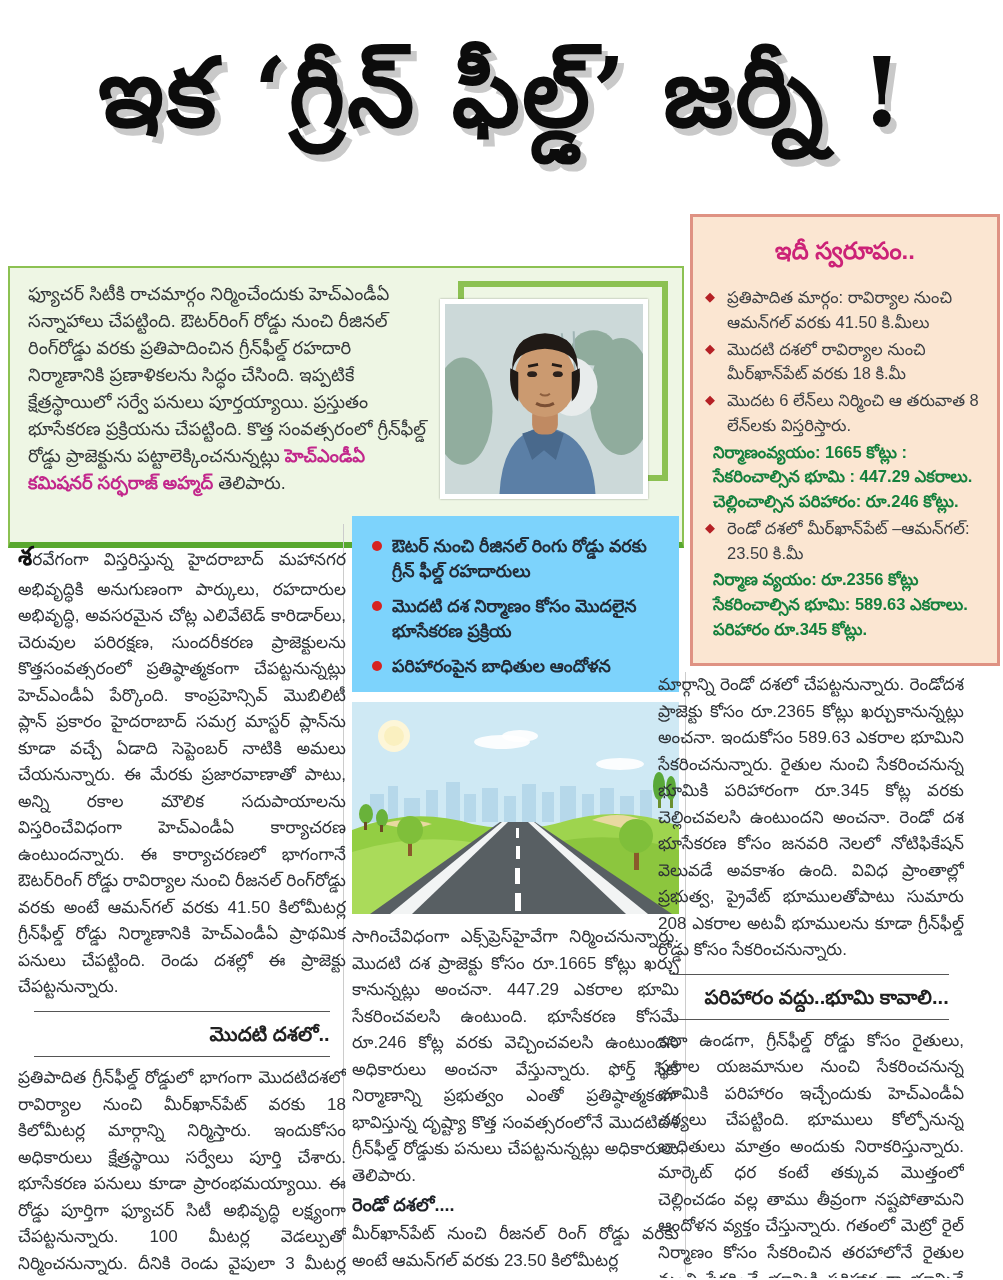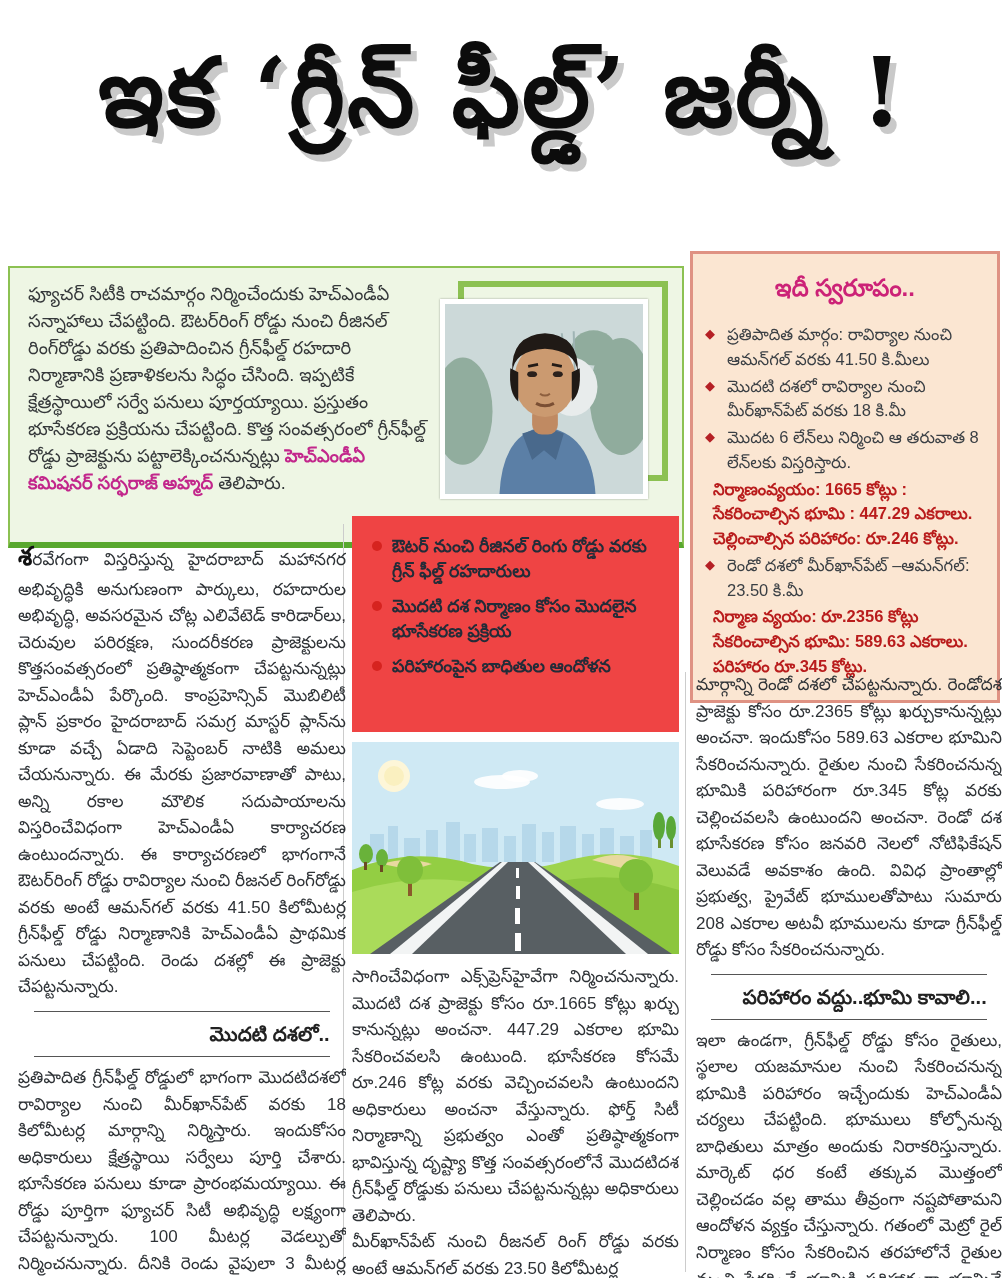--- a/index.html
+++ b/index.html
@@ -1,20 +1,20 @@
 <!DOCTYPE html>
 <html><head>
 <meta charset="utf-8">
 <style>
   * { margin:0; padding:0; box-sizing:border-box; }
   html,body { background:#ffffff; }
   body { font-family:"Liberation Sans","DejaVu Sans",sans-serif; }
   .page {
     position:relative; width:1003px; height:1280px; background:#ffffff;
-    overflow:hidden; margin:0 auto;
+    overflow:hidden; margin:0 auto;border-radius:24px;
   }
   
   .headline {
     position:absolute; left:0; top:4px; width:100%; height:200px;
     display:flex; align-items:center; justify-content:center;
     font-family:"DejaVu Serif","Liberation Serif",serif;
     font-size:96px; font-weight:bold; color:#0c0c0c; letter-spacing:2px;
     text-shadow:6px 7px 0 #c9c9c9; white-space:nowrap; overflow:hidden;
   }
   
@@ -41,49 +41,48 @@
   .photo {
     position:absolute; left:0; bottom:0; width:208px; height:200px;
     border:5px solid #ffffff; box-shadow:0 0 2px rgba(0,0,0,.35); background:#cfdcdc;
   }
   .photo svg { display:block; width:100%; height:100%; }
   
   .info-box {
     position:absolute; left:690px; top:214px; width:310px; height:452px;
     background:#fbe6d2; border:3px solid #df9283; padding:10px 12px 4px 12px;
     overflow:hidden;
-    margin-top:37px;
   }
   .info-title {
     text-align:center; color:#cc2277; font-weight:bold; font-size:24px;
     margin:10px 0 14px 0;
   }
   .info-item { display:flex; gap:8px; font-size:16.5px; line-height:1.5; color:#3a3f44; margin-bottom:2px; }
   .info-item .diamond { color:#b52025; font-size:13px; line-height:1.9; width:14px; flex:0 0 14px; }
-  .info-item.cont { padding-left:0; font-weight:bold; color:#b91c1c; }
+  .info-item.cont { padding-left:0; font-weight:bold; color:#15803d; }
   .info-item.cont .diamond { visibility:hidden; width:0; flex:0 0 0; }
   
   .vrule { position:absolute; width:1px; background:#cccccc; }
   .vrule.r1 { left:343px; top:524px; height:748px; }
   .vrule.r2 { left:685px; top:672px; height:600px; }
   
   .col { position:absolute; font-size:17px; line-height:1.56; color:#2e3236; text-align:justify; overflow:hidden; }
   .col-left  { left:18px;   top:520px; width:328px; height:758px;margin-top:16px; }
   .col-mid   { left:352px; top:516px; width:327px; height:762px; }
-  .col-right { left:696px; top:672px; width:306px; height:606px; }
+  .col-right { left:658px; top:672px; width:306px; height:606px; }
   .dropcap { font-size:26px; font-weight:bold; color:#111; }
   .sec-heading {
     width:90%; margin:10px auto 8px auto; padding:7px 0 6px 0; text-align:right;
     font-weight:bold; font-size:20px; color:#222;
     border-top:1.5px solid #555; border-bottom:1.5px solid #555;
   }
   .subheading { font-weight:bold; font-size:18px; color:#1d2126; margin:2px 0; text-align:left; }
   
   .highlights-box {
-    width:327px; height:216px; background:#ef4444; padding:18px 14px 10px 20px;
+    width:327px; height:176px; background:#7dd3fc; padding:18px 14px 10px 20px;
     overflow:hidden; margin-bottom:10px;
   }
   .hl-item { display:flex; gap:10px; font-size:17.5px; line-height:1.45; font-weight:bold; color:#232c38; margin-bottom:9px; text-align:left; }
   .hl-dot { flex:0 0 10px; width:10px; height:10px; border-radius:50%; background:#d6231f; margin-top:7px; }
   
   .illustration { width:327px; height:212px; overflow:hidden; margin-bottom:10px; }
   .illustration svg { display:block; width:100%; height:100%; }
   .mid-para { text-align:justify; }
 </style>
 </head>
@@ -238,20 +237,21 @@
         <g fill="#ffffff">
           <rect x="164" y="126" width="3" height="10" transform="skewX(0)"></rect>
           <rect x="164" y="144" width="4" height="13"></rect>
           <rect x="163" y="166" width="5" height="16"></rect>
           <rect x="163" y="191" width="6" height="18"></rect>
         </g>
       </svg>
     </div>
 
     <p class="mid-para">సాగించేవిధంగా ఎక్స్‌ప్రెస్‌హైవేగా నిర్మించనున్నారు. మొదటి దశ ప్రాజెక్టు కోసం రూ.1665 కోట్లు ఖర్చు కానున్నట్లు అంచనా. 447.29 ఎకరాల భూమి సేకరించవలసి ఉంటుంది. భూసేకరణ కోసమే రూ.246 కోట్ల వరకు వెచ్చించవలసి ఉంటుందని అధికారులు అంచనా వేస్తున్నారు. ఫోర్త్ సిటీ నిర్మాణాన్ని ప్రభుత్వం ఎంతో ప్రతిష్ఠాత్మకంగా భావిస్తున్న దృష్ట్యా కొత్త సంవత్సరంలోనే మొదటిదశ గ్రీన్‌ఫీల్డ్ రోడ్డుకు పనులు చేపట్టనున్నట్లు అధికారులు తెలిపారు.</p>
+    <div class="subheading">రెండో దశలో....</div>
     <p class="mid-para">మీర్‌ఖాన్‌పేట్ నుంచి రీజనల్ రింగ్ రోడ్డు వరకు అంటే ఆమన్‌గల్ వరకు 23.50 కిలోమీటర్ల</p>
   </div>
 
   <div class="col col-right">
     <p>మార్గాన్ని రెండో దశలో చేపట్టనున్నారు. రెండోదశ ప్రాజెక్టు కోసం రూ.2365 కోట్లు ఖర్చుకానున్నట్లు అంచనా. ఇందుకోసం 589.63 ఎకరాల భూమిని సేకరించనున్నారు. రైతుల నుంచి సేకరించనున్న భూమికి పరిహారంగా రూ.345 కోట్ల వరకు చెల్లించవలసి ఉంటుందని అంచనా. రెండో దశ భూసేకరణ కోసం జనవరి నెలలో నోటిఫికేషన్ వెలువడే అవకాశం ఉంది. వివిధ ప్రాంతాల్లో ప్రభుత్వ, ప్రైవేట్ భూములతోపాటు సుమారు 208 ఎకరాల అటవీ భూములను కూడా గ్రీన్‌ఫీల్డ్ రోడ్డు కోసం సేకరించనున్నారు.</p>
     <div class="sec-heading">పరిహారం వద్దు..భూమి కావాలి...</div>
     <p>ఇలా ఉండగా, గ్రీన్‌ఫీల్డ్ రోడ్డు కోసం రైతులు, స్థలాల యజమానుల నుంచి సేకరించనున్న భూమికి పరిహారం ఇచ్చేందుకు హెచ్ఎండీఏ చర్యలు చేపట్టింది. భూములు కోల్పోనున్న బాధితులు మాత్రం అందుకు నిరాకరిస్తున్నారు. మార్కెట్ ధర కంటే తక్కువ మొత్తంలో చెల్లించడం వల్ల తాము తీవ్రంగా నష్టపోతామని ఆందోళన వ్యక్తం చేస్తున్నారు. గతంలో మెట్రో రైల్ నిర్మాణం కోసం సేకరించిన తరహాలోనే రైతుల నుంచి సేకరించే భూమికి పరిహారంగా భూమినే బదులు ఇవ్వాలని కోరుతున్నారు.</p>
   </div>
 
 </div>

